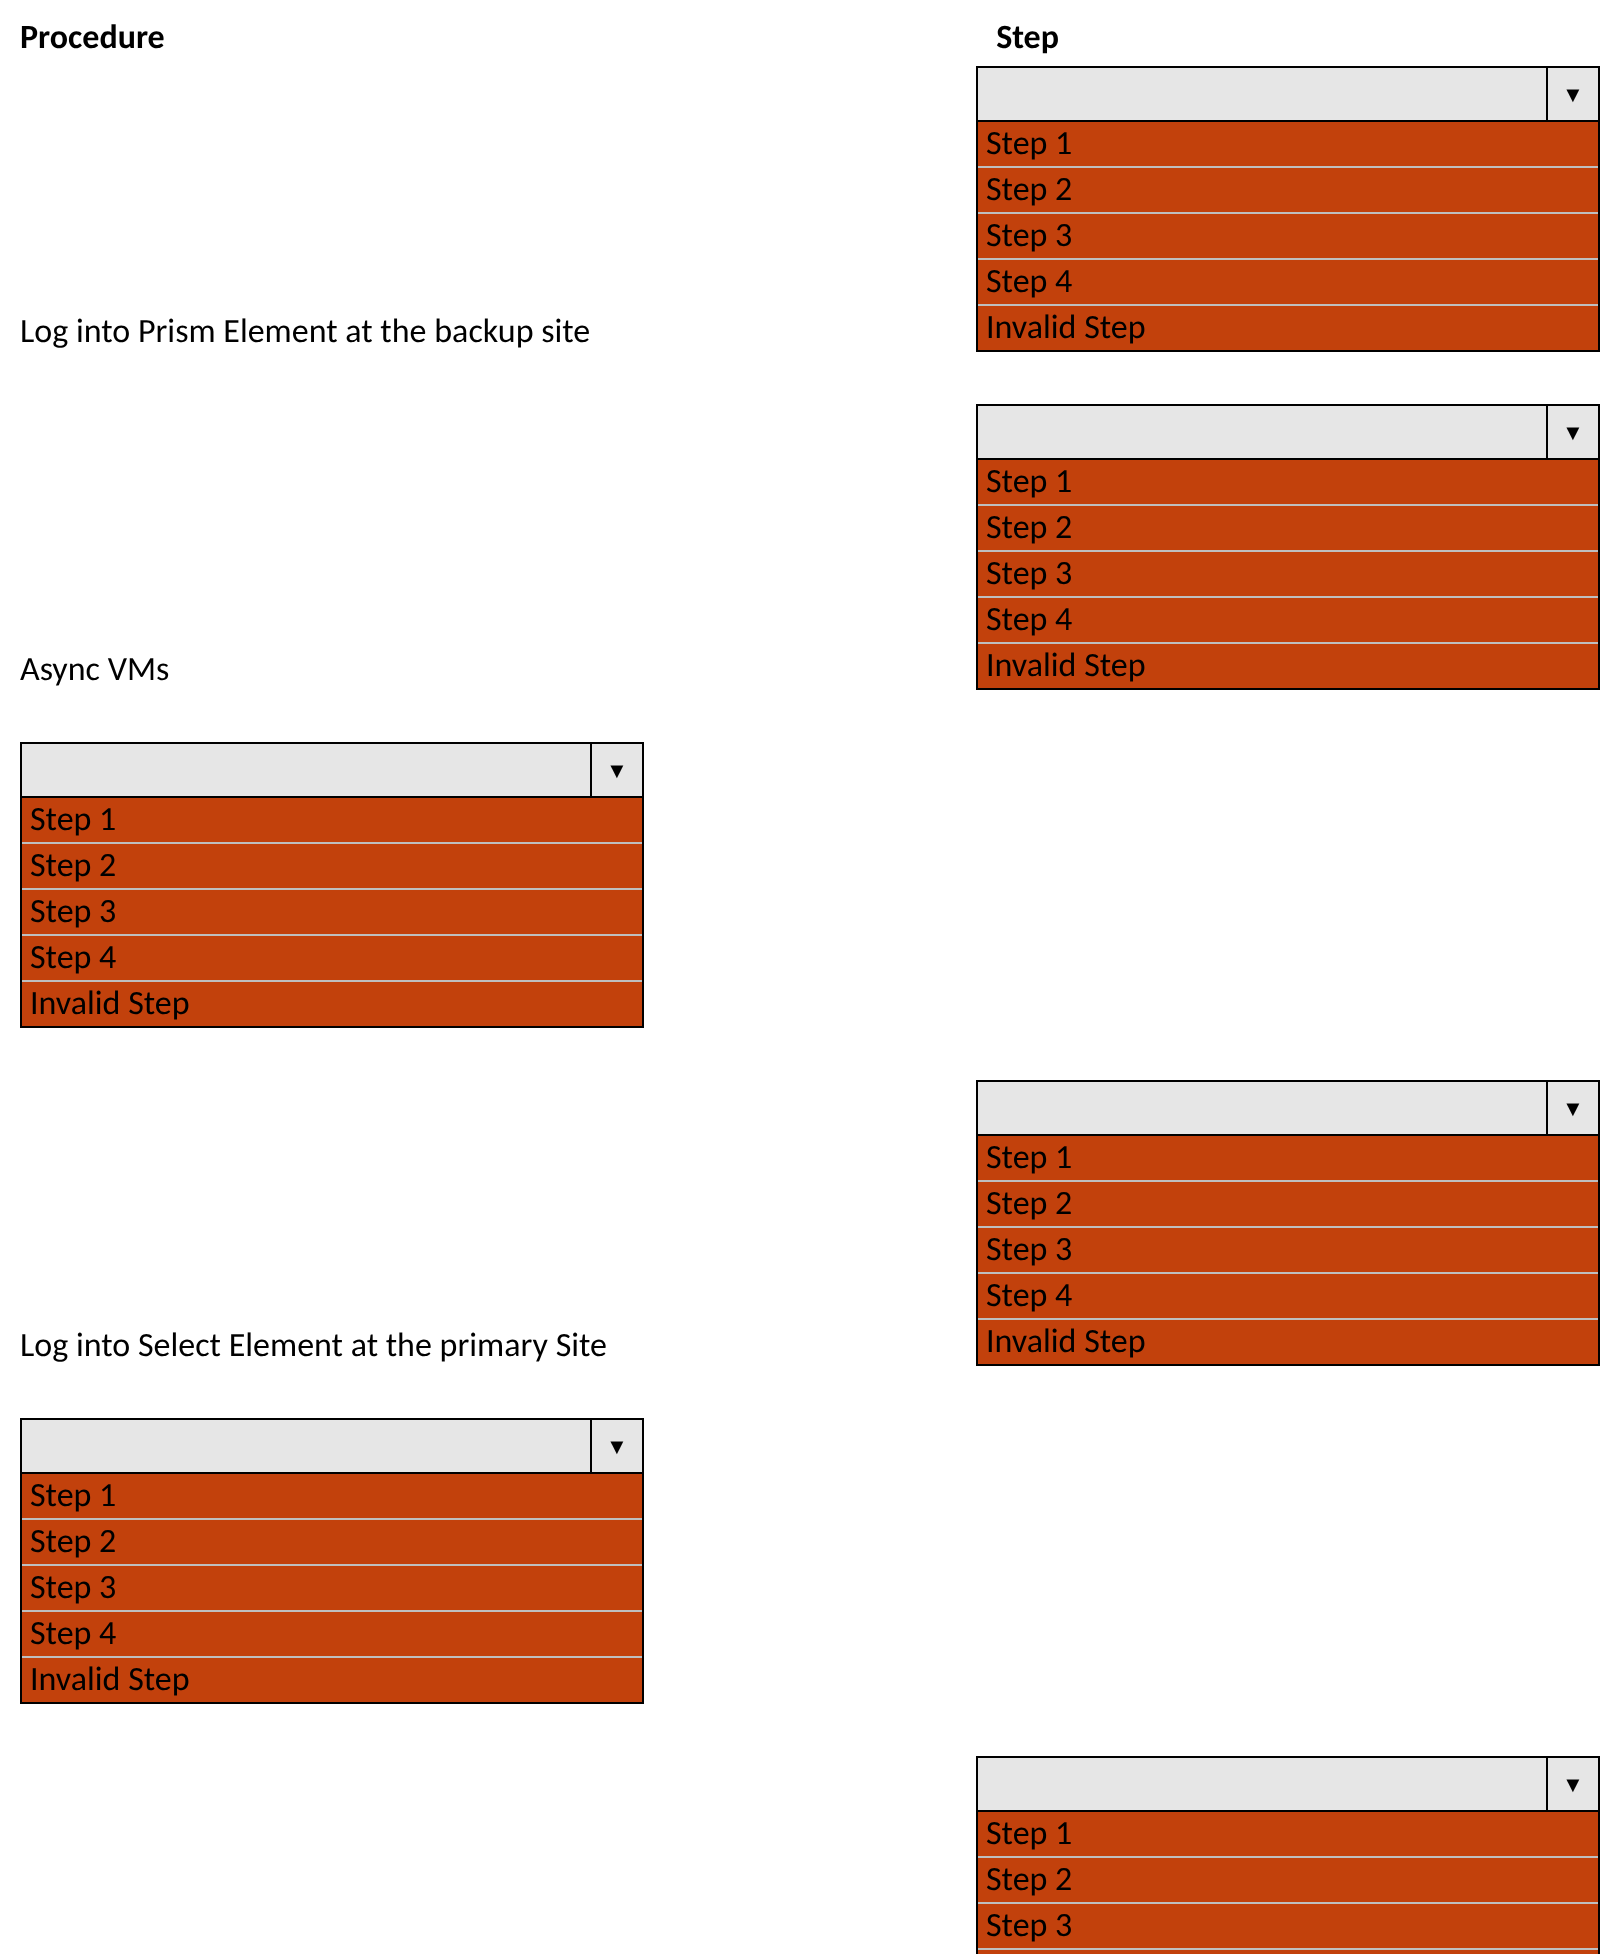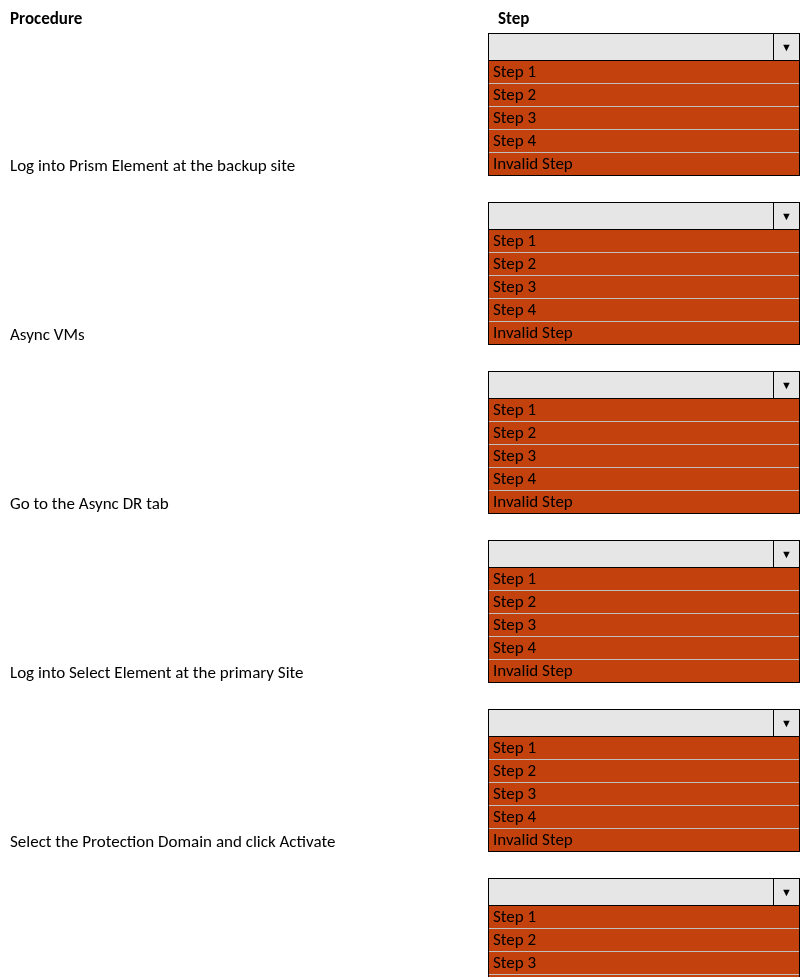--- a/index.html
+++ b/index.html
@@ -109,21 +109,20 @@
         <div class="options">
           <div class="option">Step 1</div>
           <div class="option">Step 2</div>
           <div class="option">Step 3</div>
           <div class="option">Step 4</div>
           <div class="option">Invalid Step</div>
         </div>
       </div>
     </div>
     <div class="row">
-      <div class="proc-label">Go to the Async DR tab</div>
       <div class="step-block">
         <div class="dropdown">
           <div class="dropdown-value"></div>
           <div class="dropdown-btn">▼</div>
         </div>
         <div class="options">
           <div class="option">Step 1</div>
           <div class="option">Step 2</div>
           <div class="option">Step 3</div>
           <div class="option">Step 4</div>
@@ -141,21 +140,20 @@
         <div class="options">
           <div class="option">Step 1</div>
           <div class="option">Step 2</div>
           <div class="option">Step 3</div>
           <div class="option">Step 4</div>
           <div class="option">Invalid Step</div>
         </div>
       </div>
     </div>
     <div class="row">
-      <div class="proc-label">Select the Protection Domain and click Activate</div>
       <div class="step-block">
         <div class="dropdown">
           <div class="dropdown-value"></div>
           <div class="dropdown-btn">▼</div>
         </div>
         <div class="options">
           <div class="option">Step 1</div>
           <div class="option">Step 2</div>
           <div class="option">Step 3</div>
           <div class="option">Step 4</div>

